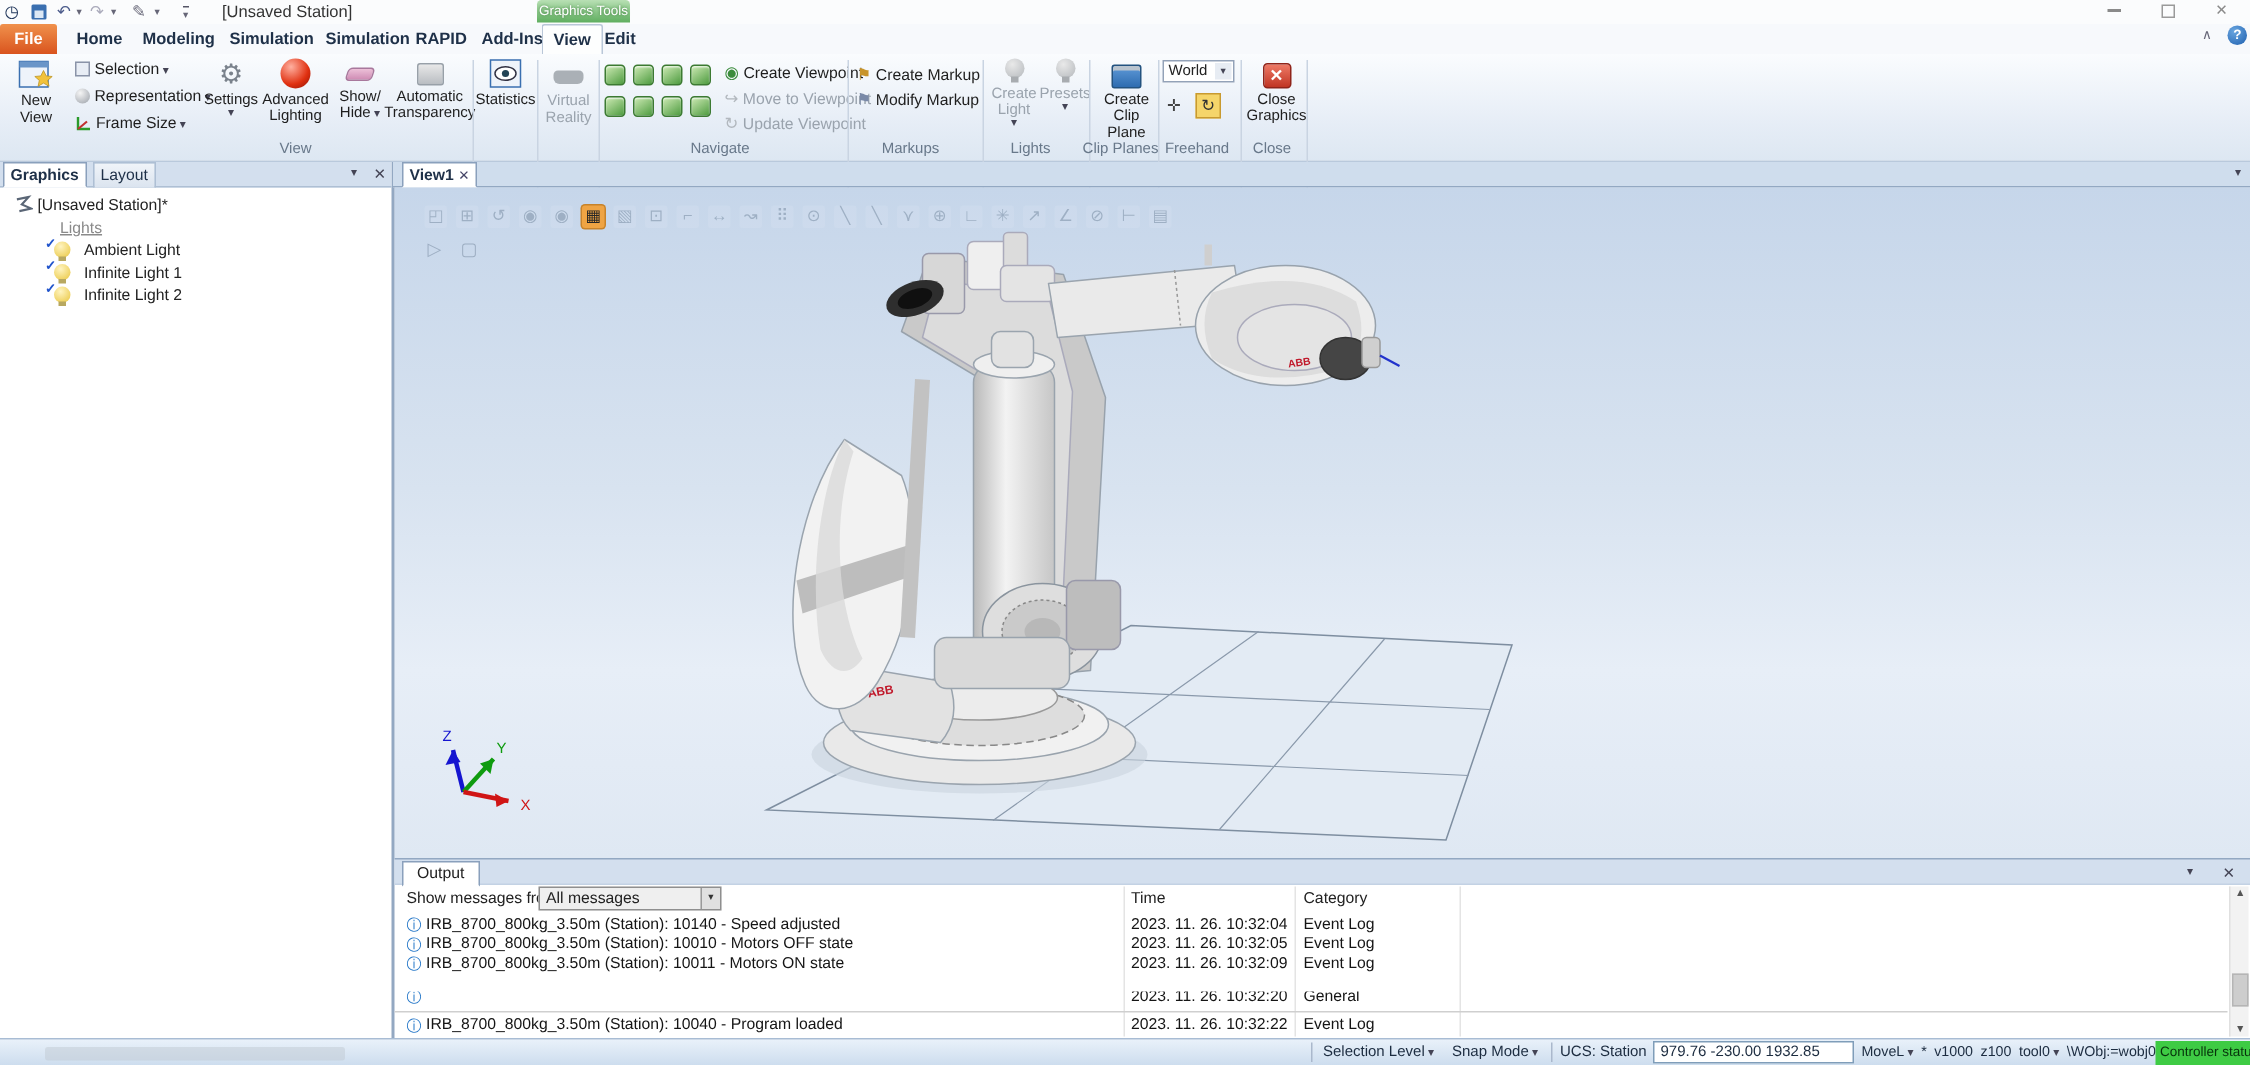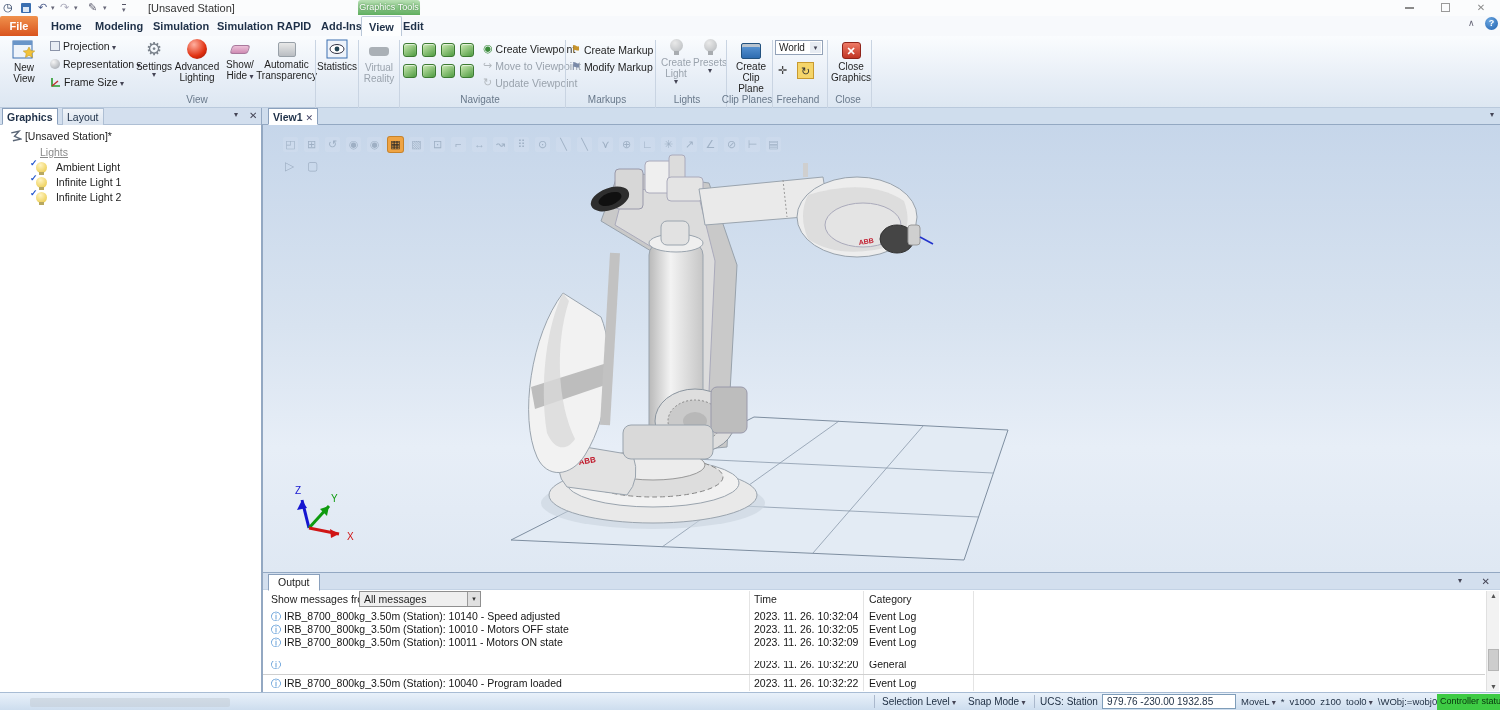--- a/index.html
+++ b/index.html
@@ -183,21 +183,21 @@
     <div class="bigbtn" style="left:2px;width:44px">
       <svg width="24" height="21">
         <rect x="1" y="2" width="19" height="17" fill="#eef3fa" stroke="#3a6fb0"></rect>
         <rect x="1" y="2" width="19" height="4" fill="#6a95c8"></rect>
         <path d="M17 8 l1.8 3.6 4 .4 -3 2.6 .9 3.9 -3.7 -2.1 -3.6 2.1 .8 -3.9 -3 -2.6 4 -.4 z" fill="#f2c23a" stroke="#b8901f" stroke-width=".5"></path>
       </svg>
       <span class="lbl">New View</span>
     </div>
     <div class="smbtn" style="left:50px;top:4px">
       <span class="ic-sq"></span>
-      <span class="cr">Projection</span>
+      <span class="cr">Selection</span>
     </div>
     <div class="smbtn" style="left:50px;top:22px">
       <span class="ic-sphere"></span>
       <span class="cr">Representation</span>
     </div>
     <div class="smbtn" style="left:50px;top:40px">
       <svg width="11" height="11">
         <path d="M2 1 V9 H10" stroke="#2a9a2a" fill="none" stroke-width="1.6"></path>
         <path d="M2 9 L8 4" stroke="#c03030" fill="none" stroke-width="1.4"></path>
       </svg>

